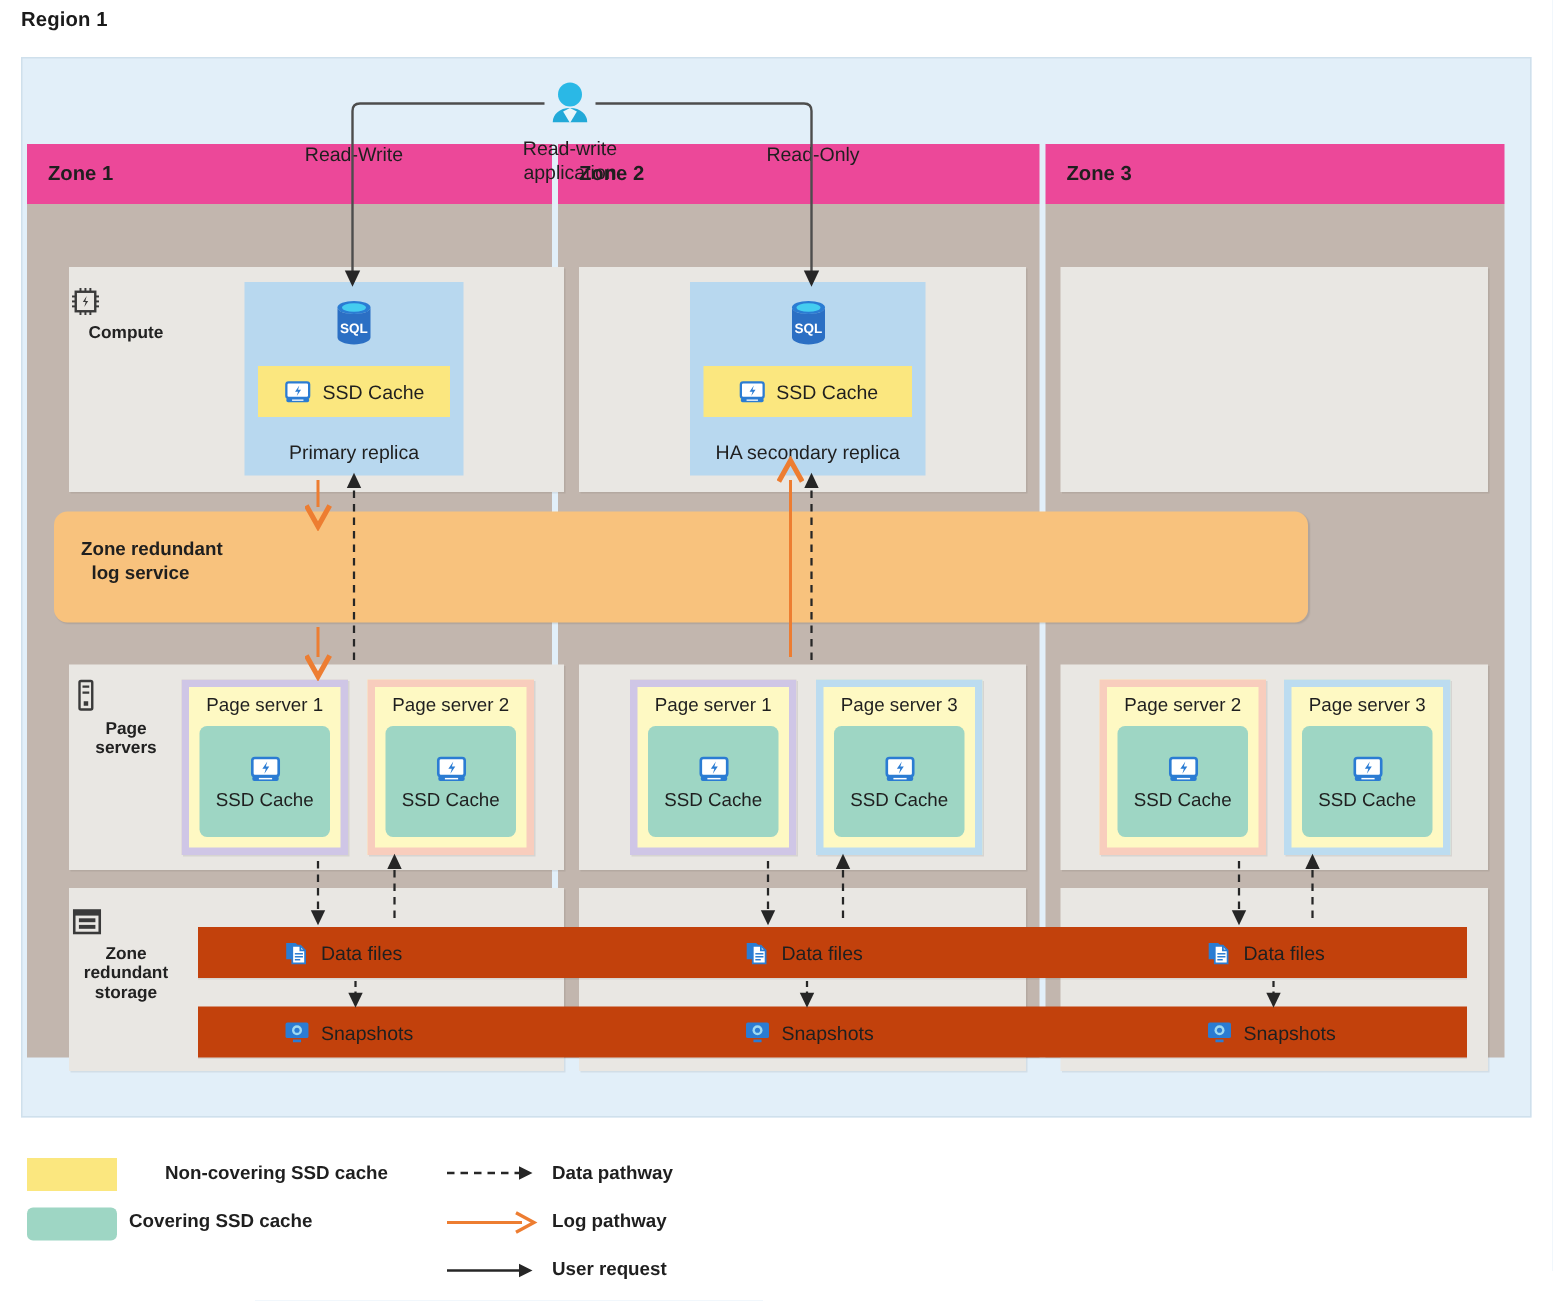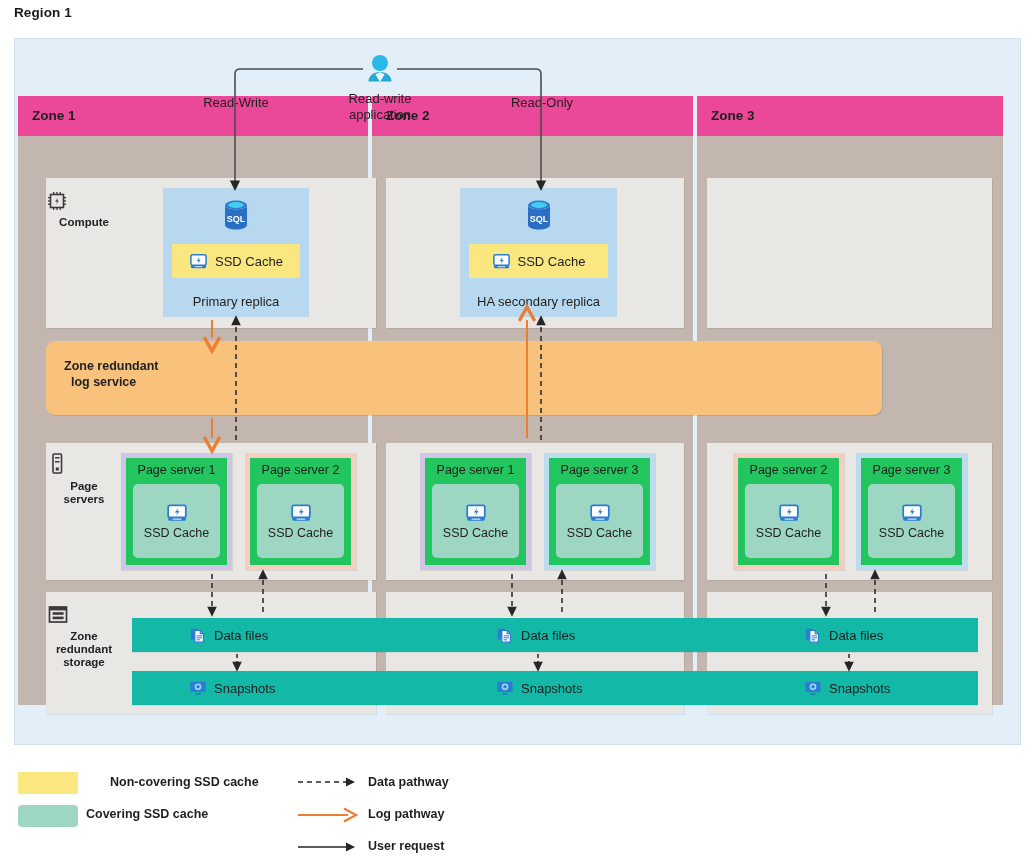--- a/index.html
+++ b/index.html
@@ -89,33 +89,33 @@
     box-sizing:border-box;
   }
   .ssd-yellow .lbl{font-size:13px;color:#1f1f1f;}
   .replica .rname{
     position:absolute;left:0;right:0;bottom:8px;text-align:center;
     font-size:13px;color:#1f1f1f;
   }
 
   
   .logsvc{
-    position:absolute;left:46px;top:341px;width:836px;height:74px;
+    position:absolute;left:36px;top:341px;width:836px;height:74px;
     background:#f8c27d;border-radius:9px;
     box-shadow:1px 1px 1px rgba(0,0,0,.10);
   }
   .logsvc .t{
     position:absolute;left:18px;top:17px;
     font-size:12.5px;font-weight:bold;line-height:16px;color:#1f1f1f;
   }
 
   
   .pscard{
     position:absolute;top:453px;width:111px;height:117px;
-    background:#22c55e;box-sizing:border-box;border:5px solid #cfc6e6;
+    background:#fef9c3;box-sizing:border-box;border:5px solid #cfc6e6;
     box-shadow:1px 1px 0 rgba(0,0,0,.08);
   }
   .pscard.purple{border-color:#cfc6e6;}
   .pscard.peach {border-color:#f8cdbd;}
   .pscard.blue  {border-color:#bcdcf0;}
   .pscard .pstitle{
     position:absolute;left:0;right:0;top:5px;text-align:center;
     font-size:12.5px;color:#1f1f1f;
   }
   .ssd-green{
@@ -124,21 +124,21 @@
     display:flex;flex-direction:column;align-items:center;justify-content:center;gap:2px;
   }
   .ssd-green .lbl{font-size:12.5px;color:#1f1f1f;}
 
   #ps1{left:121px;} #ps2{left:245px;}
   #ps3{left:420px;} #ps4{left:544px;}
   #ps5{left:733px;} #ps6{left:856px;}
 
   
   .strow{
-    position:absolute;height:34px;background:#14b8a6;
+    position:absolute;height:34px;background:#c2410c;
     box-shadow:0 1px 0 rgba(0,0,0,.07);
   }
   .strow .cell{
     position:absolute;top:8px;display:flex;align-items:center;gap:7px;
     font-size:13px;color:#1f1f1f;
   }
   #datarow{left:132px;top:618px;width:846px;}
   #snaprow{left:132px;top:671px;width:846px;}
 
   

